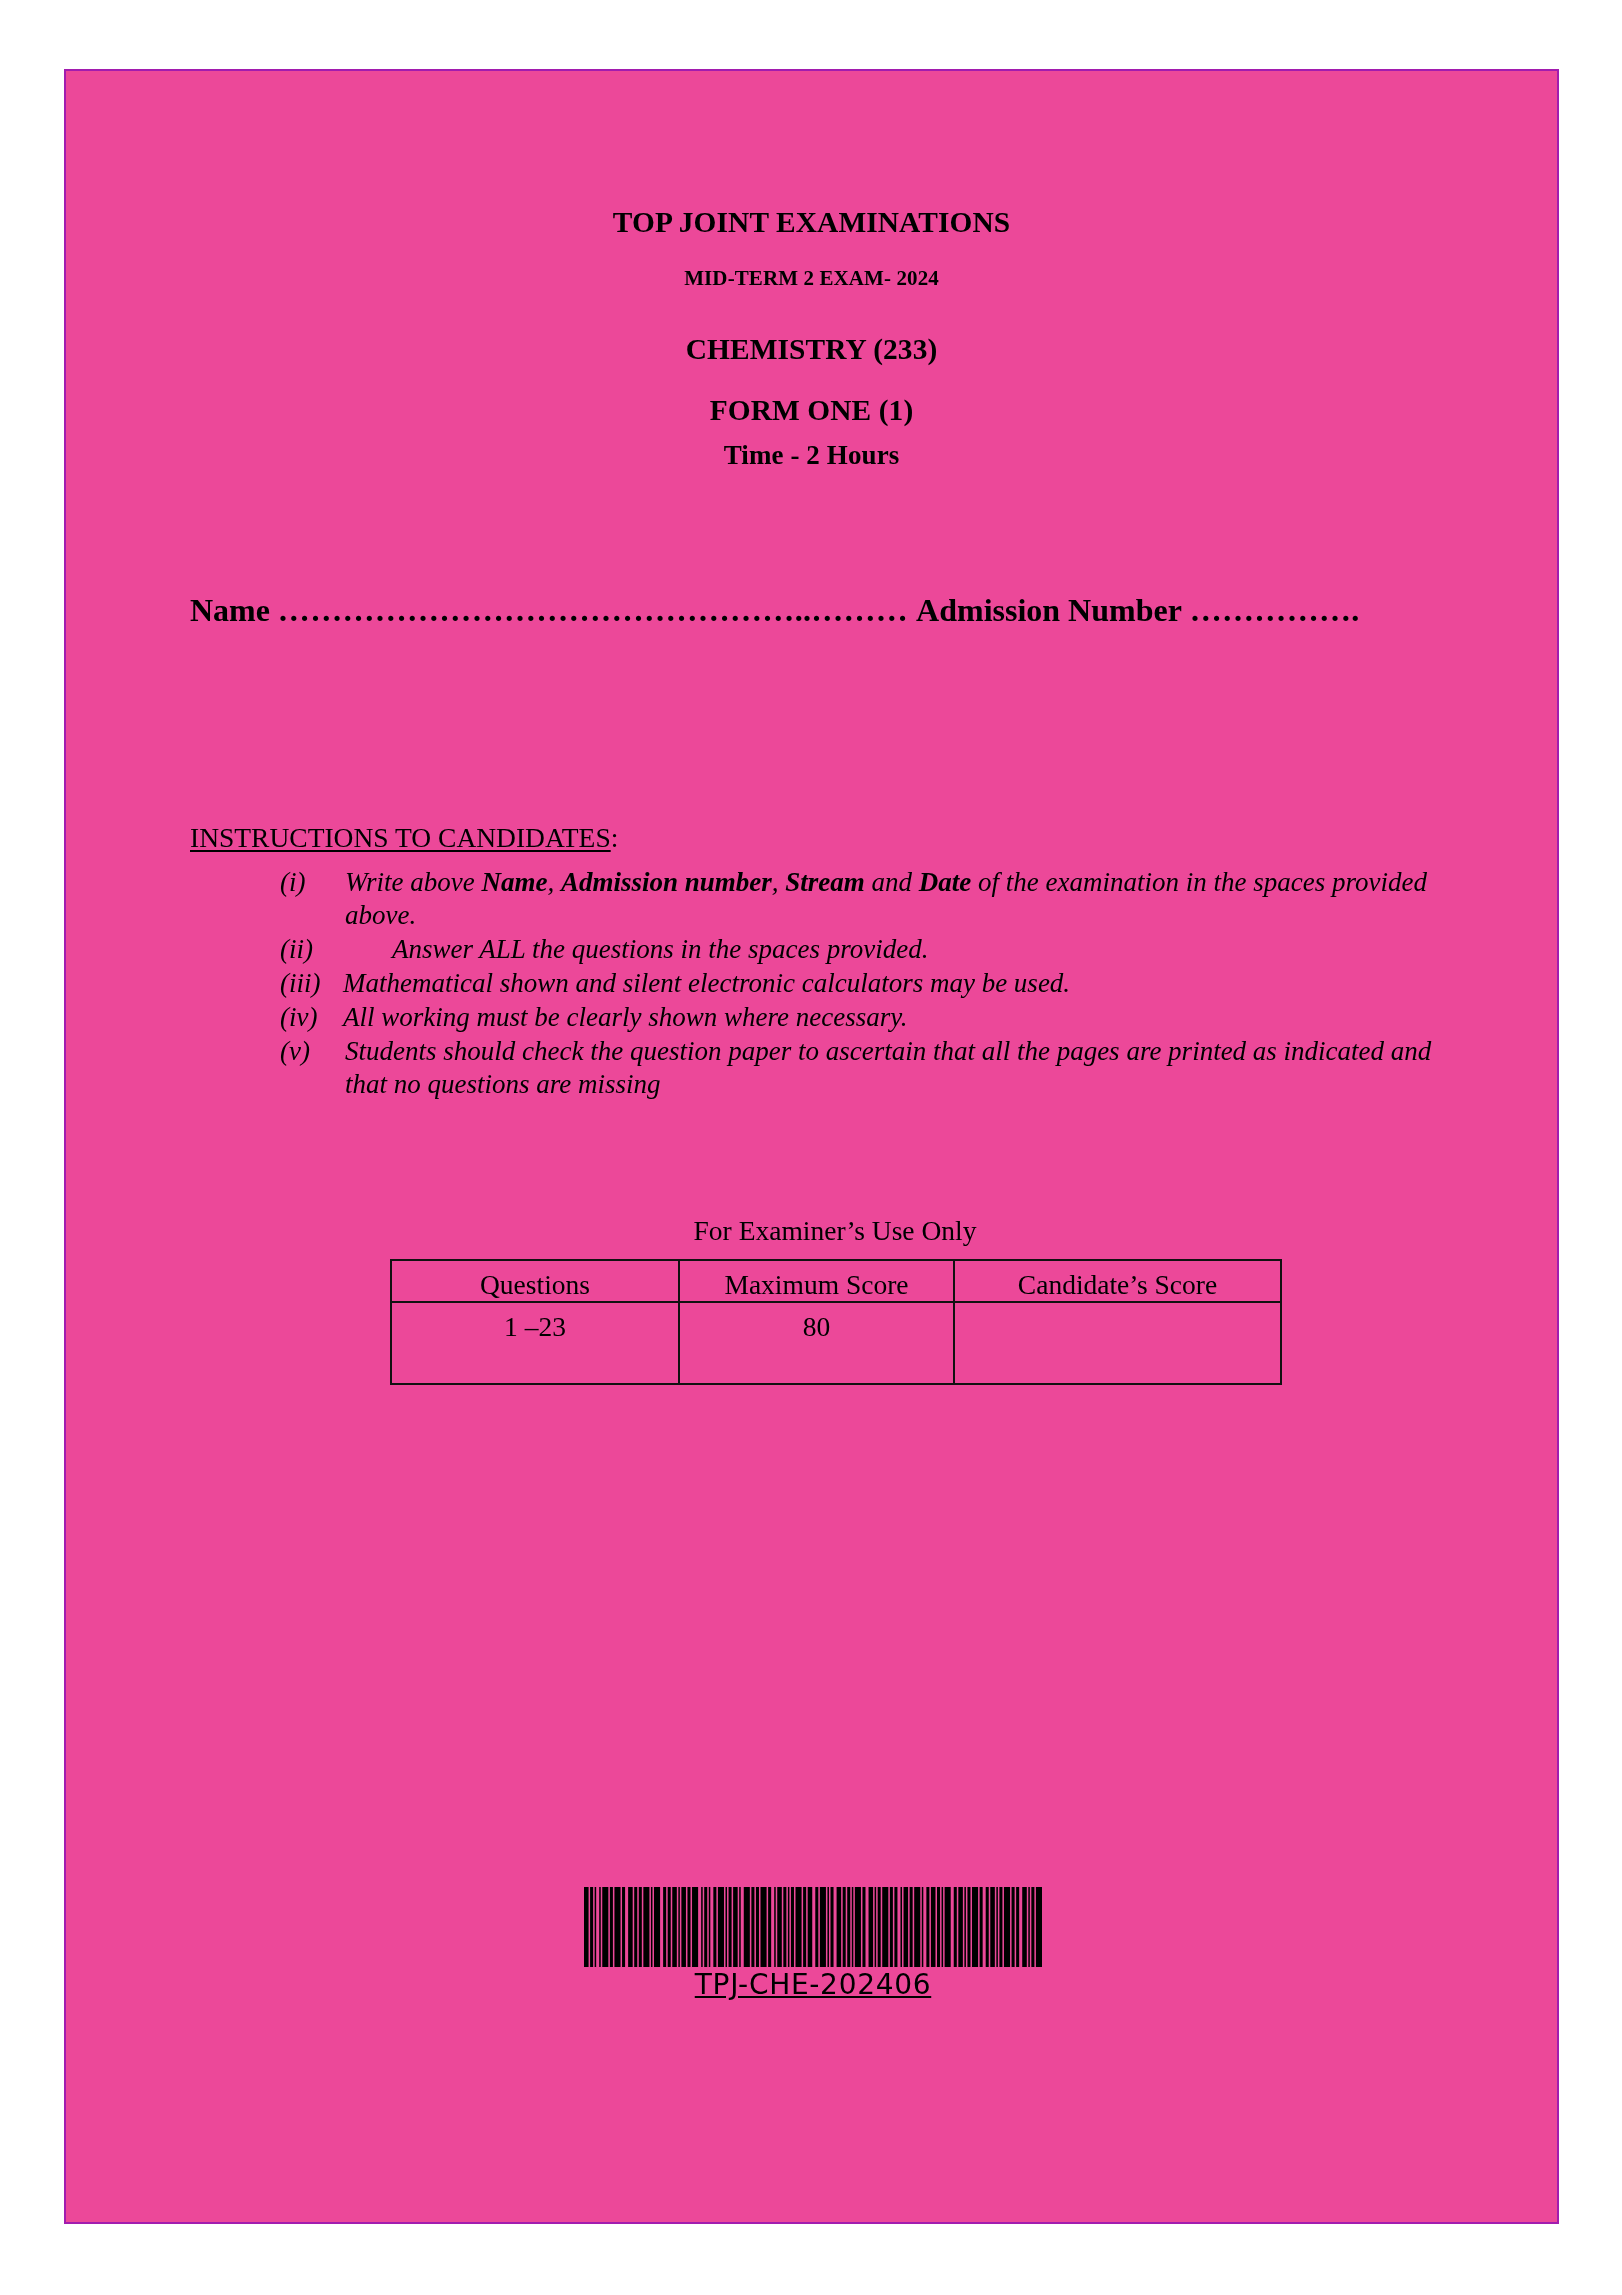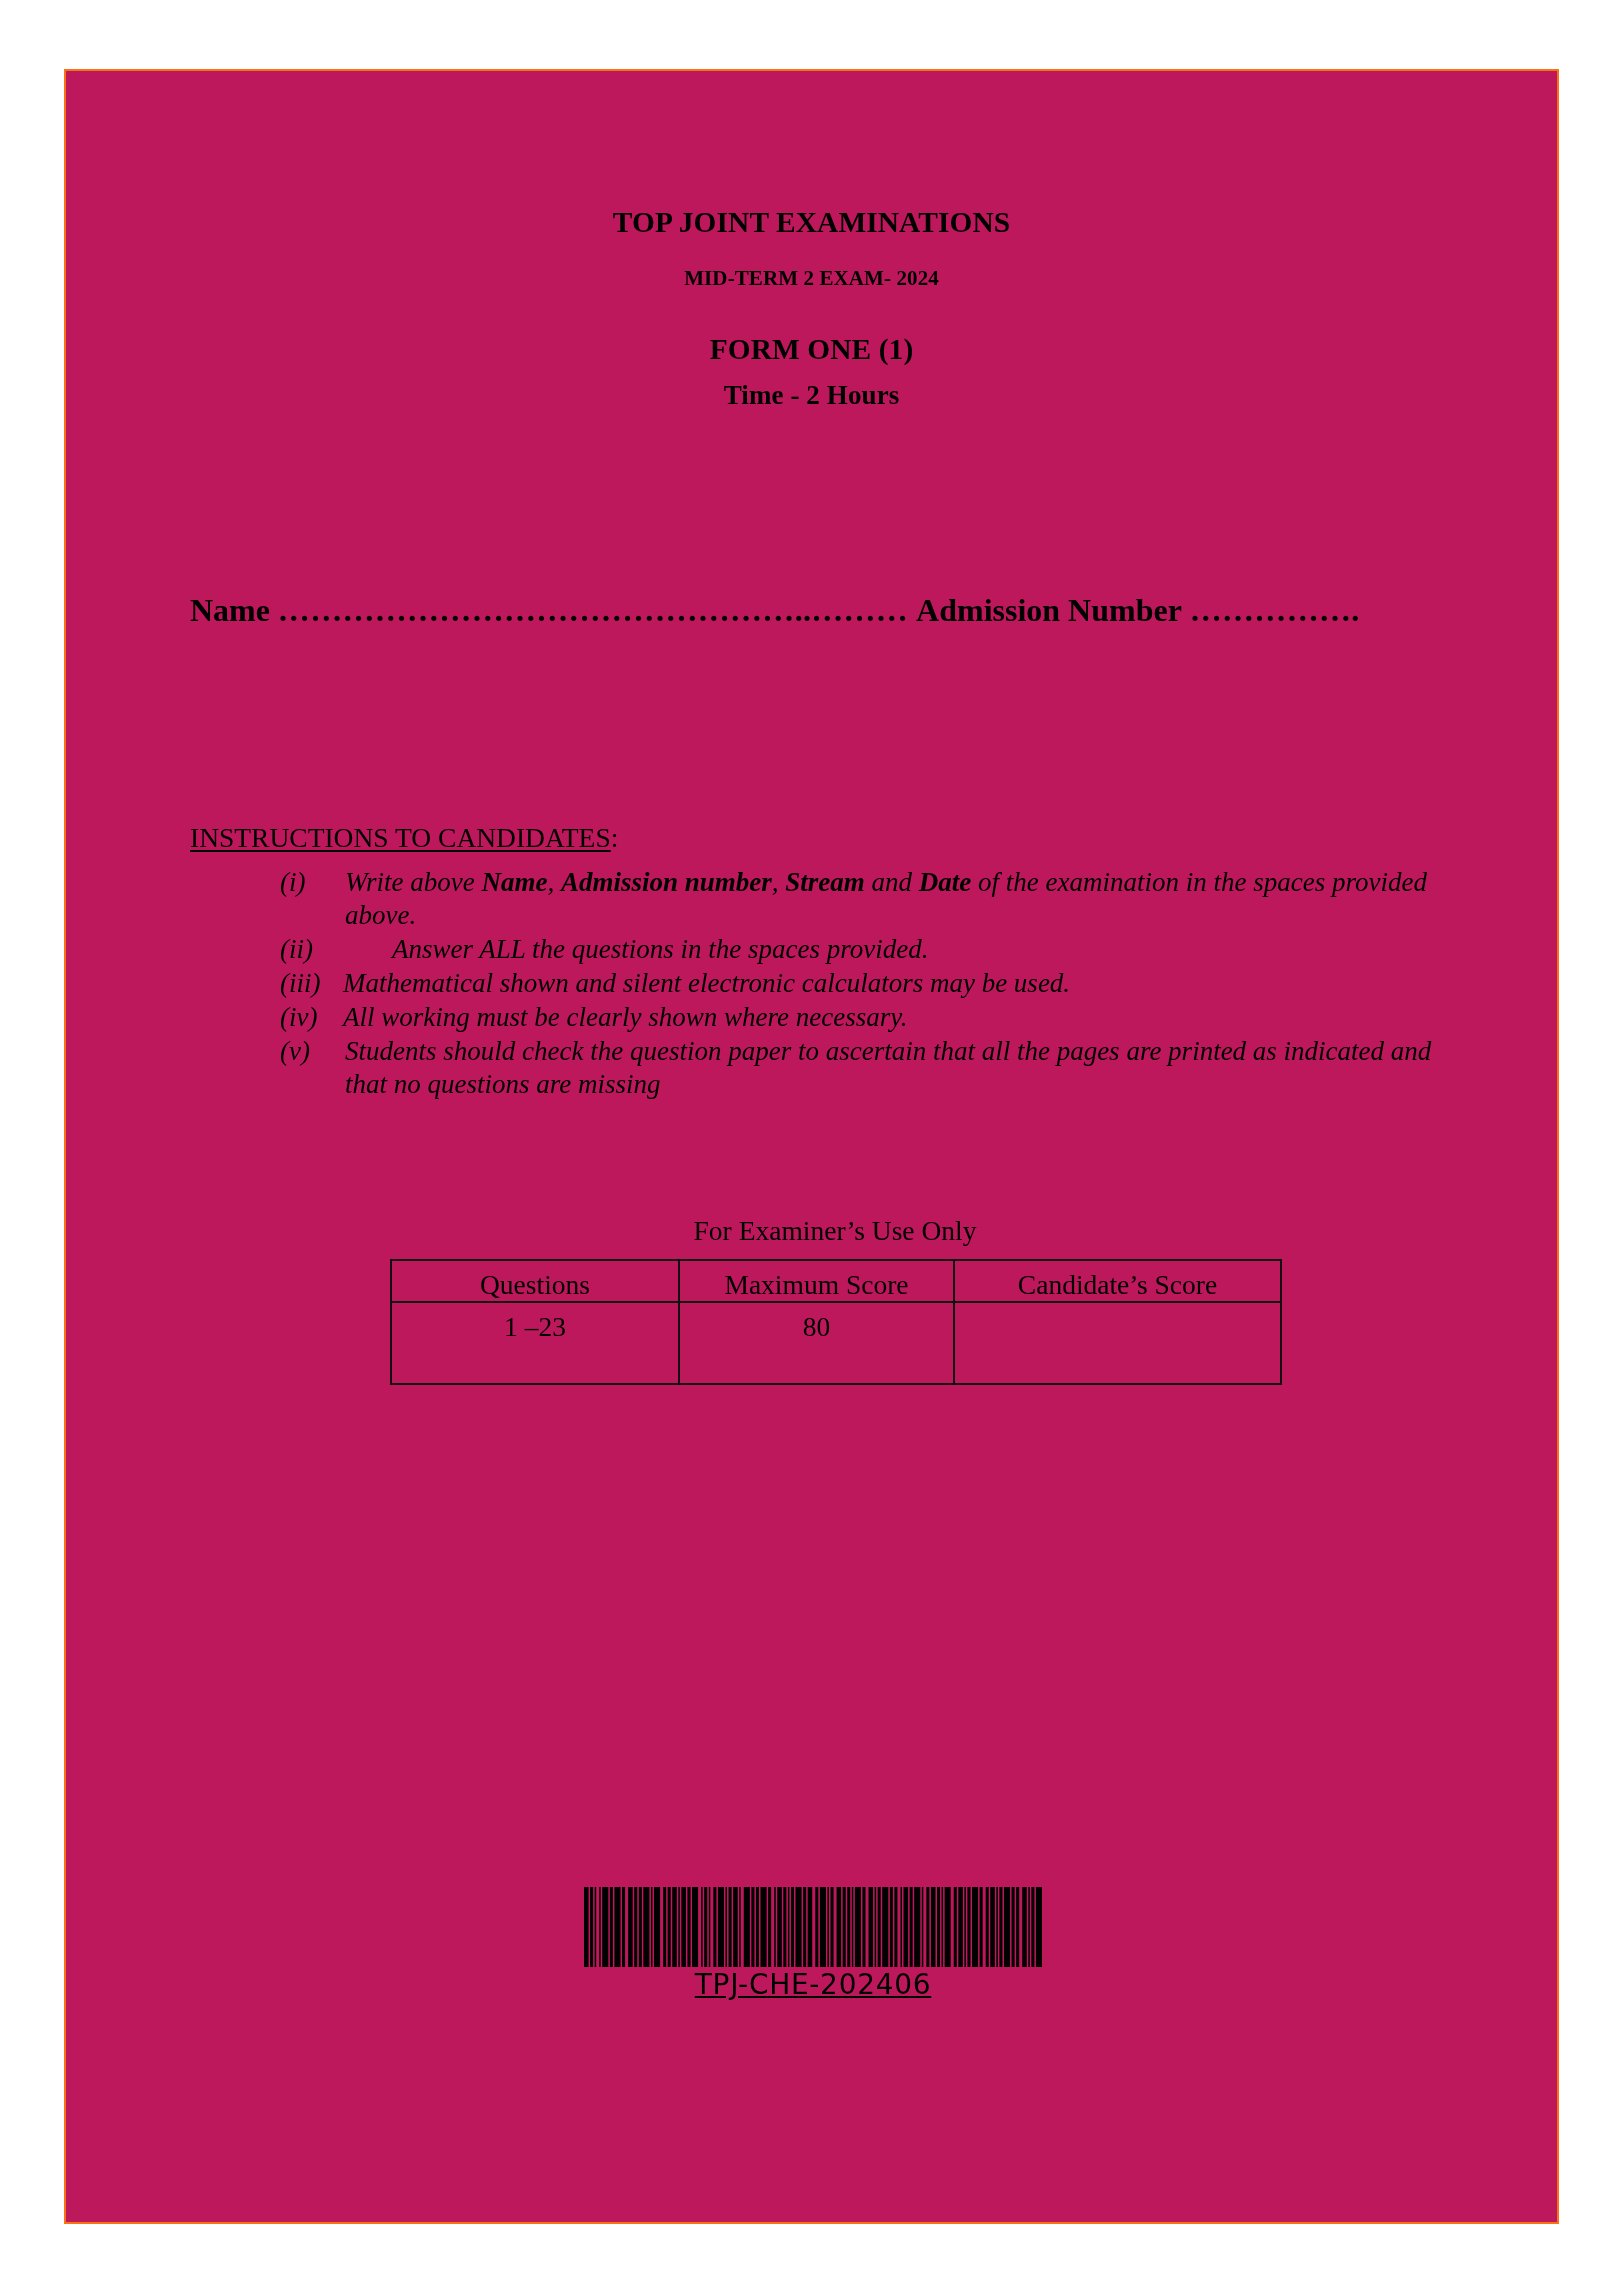--- a/index.html
+++ b/index.html
@@ -17,23 +17,23 @@
     -webkit-font-smoothing: antialiased;
   }
 
   
   #page-frame {
     position: absolute;
     left: 64px;
     top: 69px;
     width: 1495px;
     height: 2155px;
-    border: 2px solid #f97316;
+    border: 2px solid #a21caf;
     box-sizing: border-box;
-    background: #be185d;
+    background: #ec4899;
   }
 
   
   #content {
     position: absolute;
     left: 0;
     top: 0;
     width: 100%;
     height: 100%;
   }
@@ -181,20 +181,21 @@
 </style>
 </head>
 <body>
 
 <div id="page-frame">
 <div id="content">
 
   <div id="heading-block">
     <div class="head-line head-1">TOP JOINT EXAMINATIONS</div>
     <div class="head-line head-2">MID-TERM 2 EXAM- 2024</div>
+    <div class="head-line head-3">CHEMISTRY (233)</div>
     <div class="head-line head-4">FORM ONE (1)</div>
     <div class="head-line head-5">Time - 2 Hours</div>
   </div>
 
   <div id="field-name-row">
     <span class="fld-label">Name</span><span class="gap-sm"></span><span class="dots">…………………………………………..………</span><span class="gap-sm"></span><span class="fld-label">Admission Number</span><span class="gap-sm"></span><span class="dots">…………….</span>
   </div>
 
 
   <div id="instructions-title"><span class="und">INSTRUCTIONS TO CANDIDATES</span><span>:</span></div>

